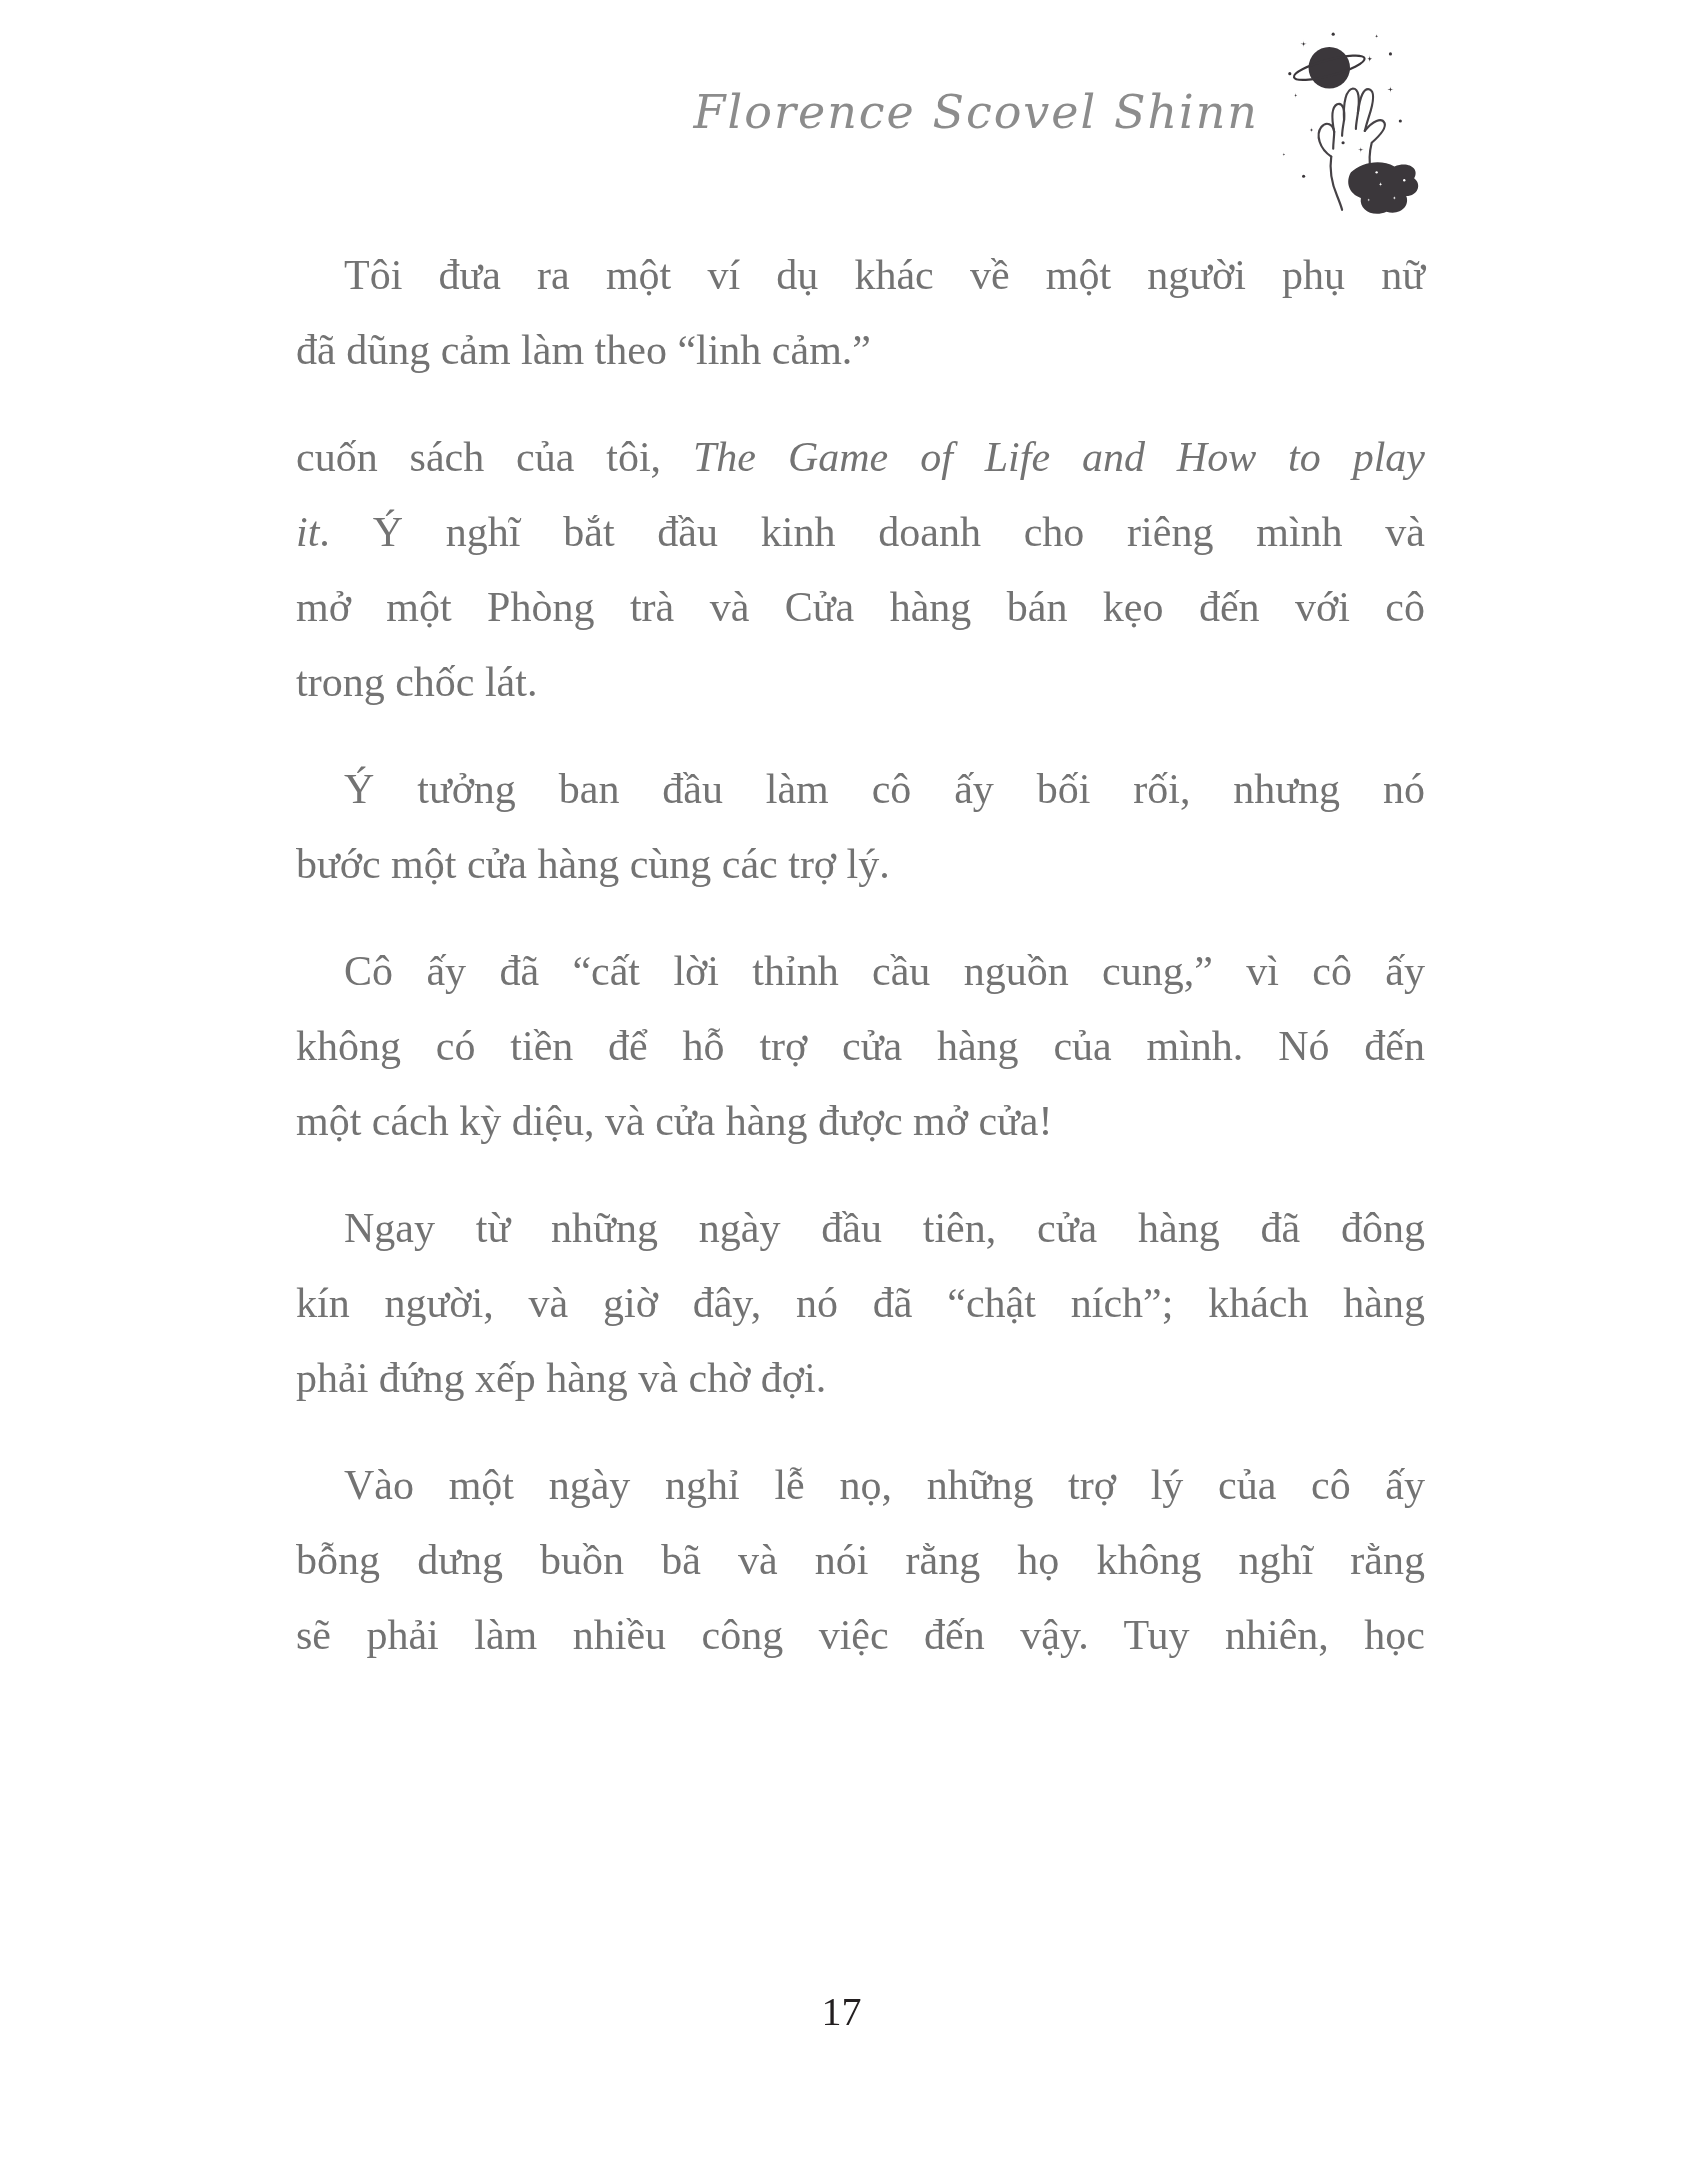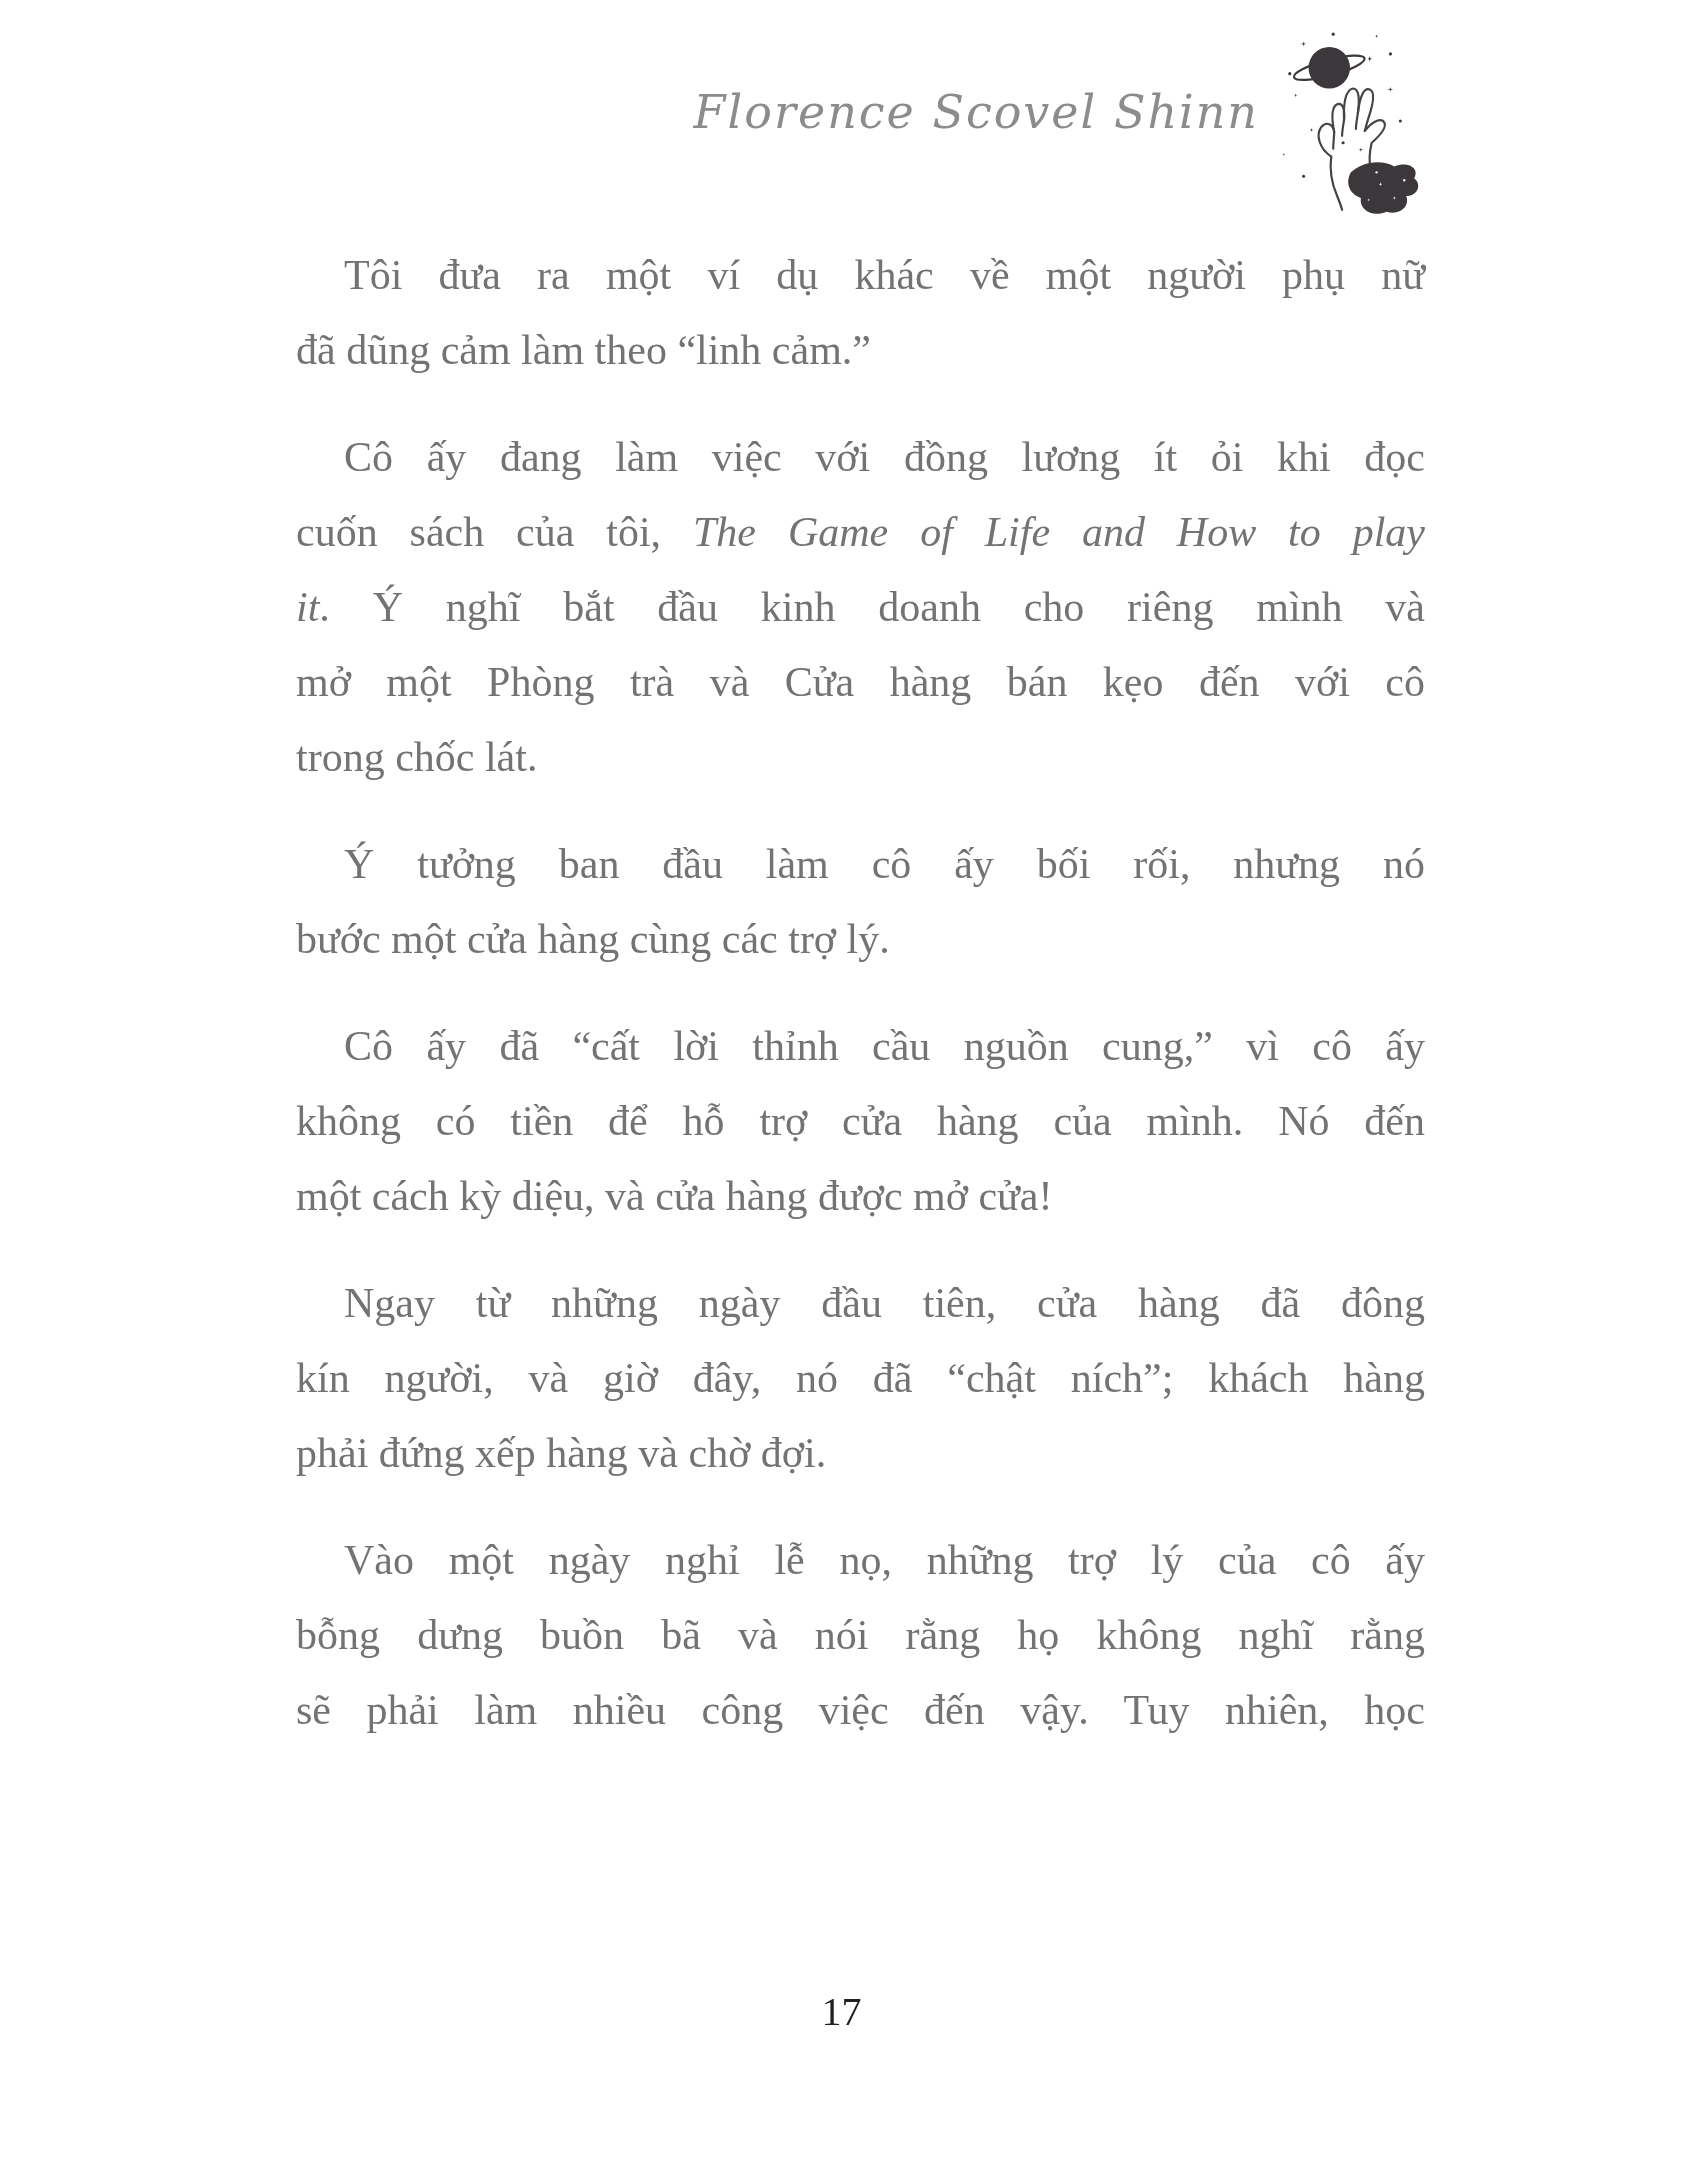--- a/index.html
+++ b/index.html
@@ -124,21 +124,20 @@
   </span>
 
   <div class="text-block">
 
     <div class="para">
       <div class="line first"><span>Tôi đưa ra một ví dụ khác về một người phụ nữ</span><em></em><span></span></div>
       <div class="line last"><span>đã dũng cảm làm theo “linh cảm.”</span><em></em><span></span></div>
     </div>
 
     <div class="para">
-      <div class="line first"><span>Cô ấy đang làm việc với đồng lương ít ỏi khi đọc</span><em></em><span></span></div>
       <div class="line"><span>cuốn sách của tôi, </span><em>The Game of Life and How to play</em><span></span></div>
       <div class="line"><span></span><em>it</em><span>. Ý nghĩ bắt đầu kinh doanh cho riêng mình và</span></div>
       <div class="line"><span>mở một Phòng trà và Cửa hàng bán kẹo đến với cô</span><em></em><span></span></div>
       <div class="line last"><span>trong chốc lát.</span><em></em><span></span></div>
     </div>
 
     <div class="para">
       <div class="line first"><span>Ý tưởng ban đầu làm cô ấy bối rối, nhưng nó</span><em></em><span></span></div>
       <div class="line last"><span>bước một cửa hàng cùng các trợ lý.</span><em></em><span></span></div>
     </div>

